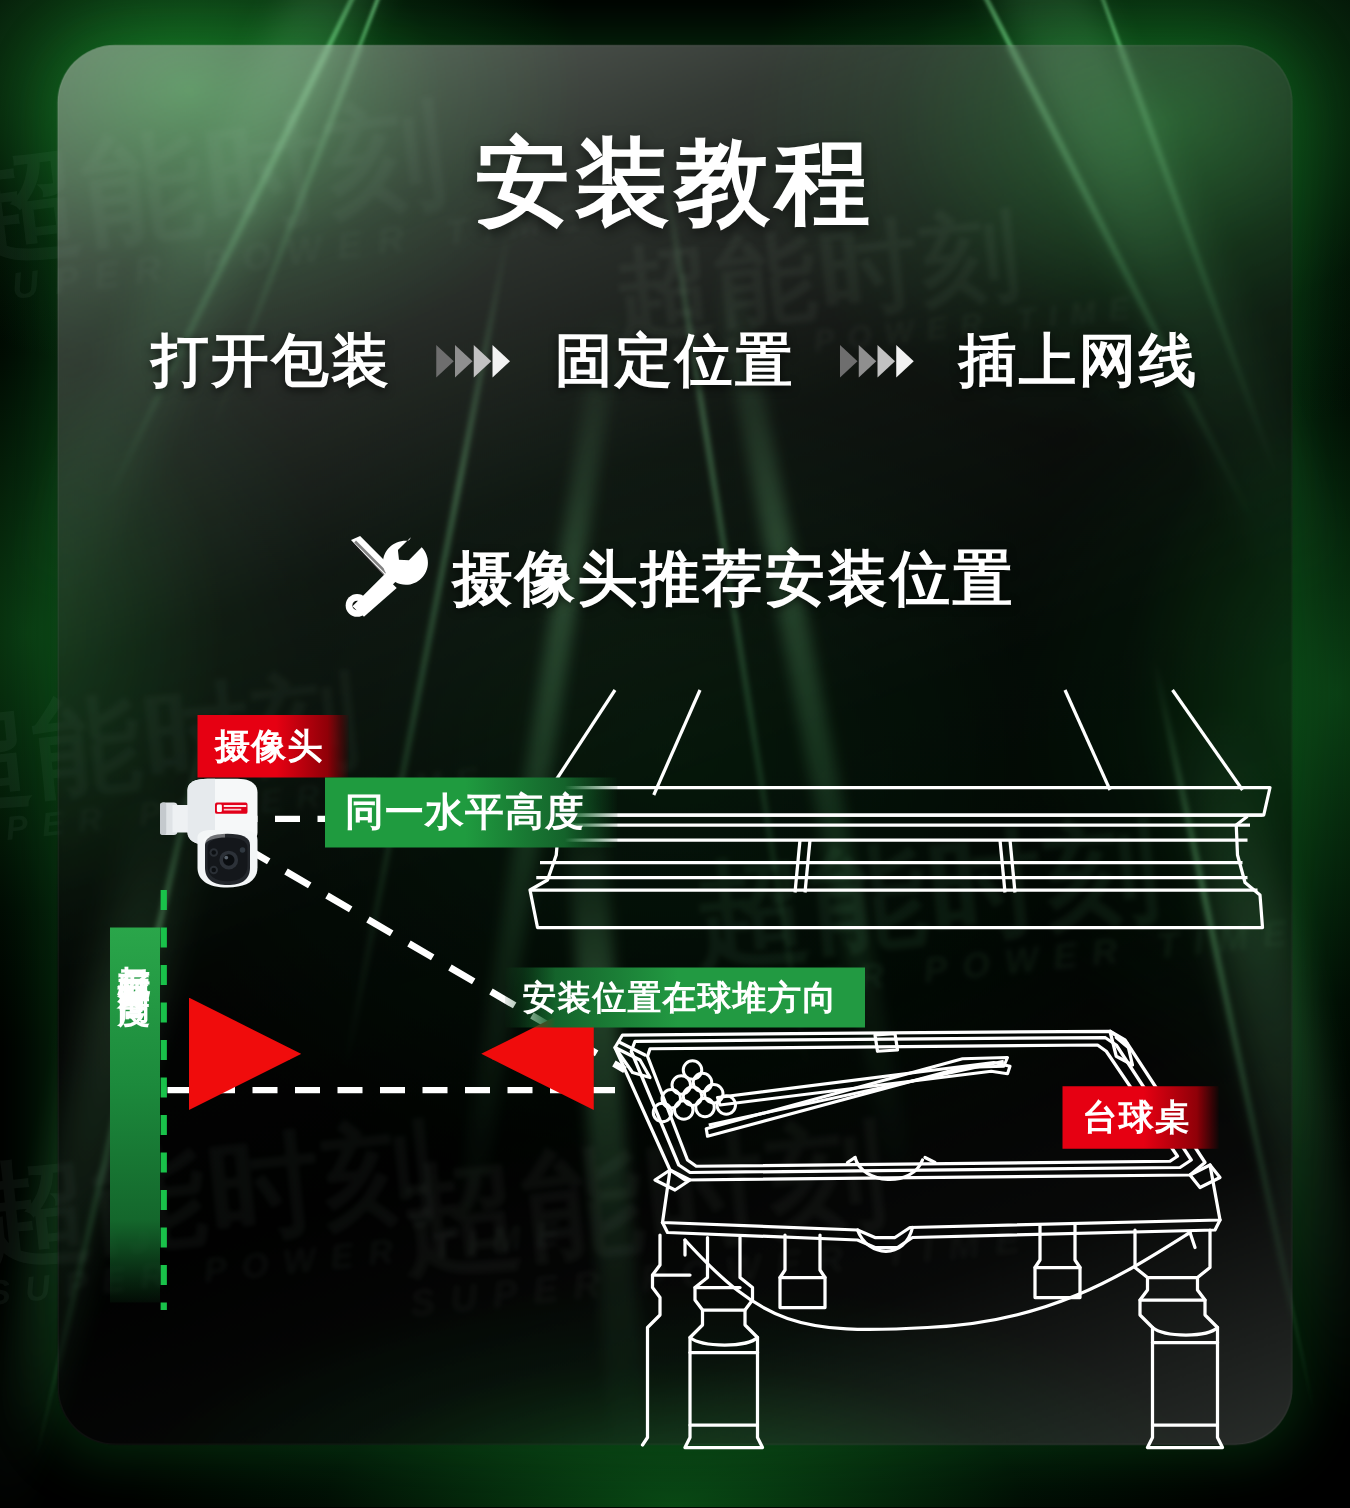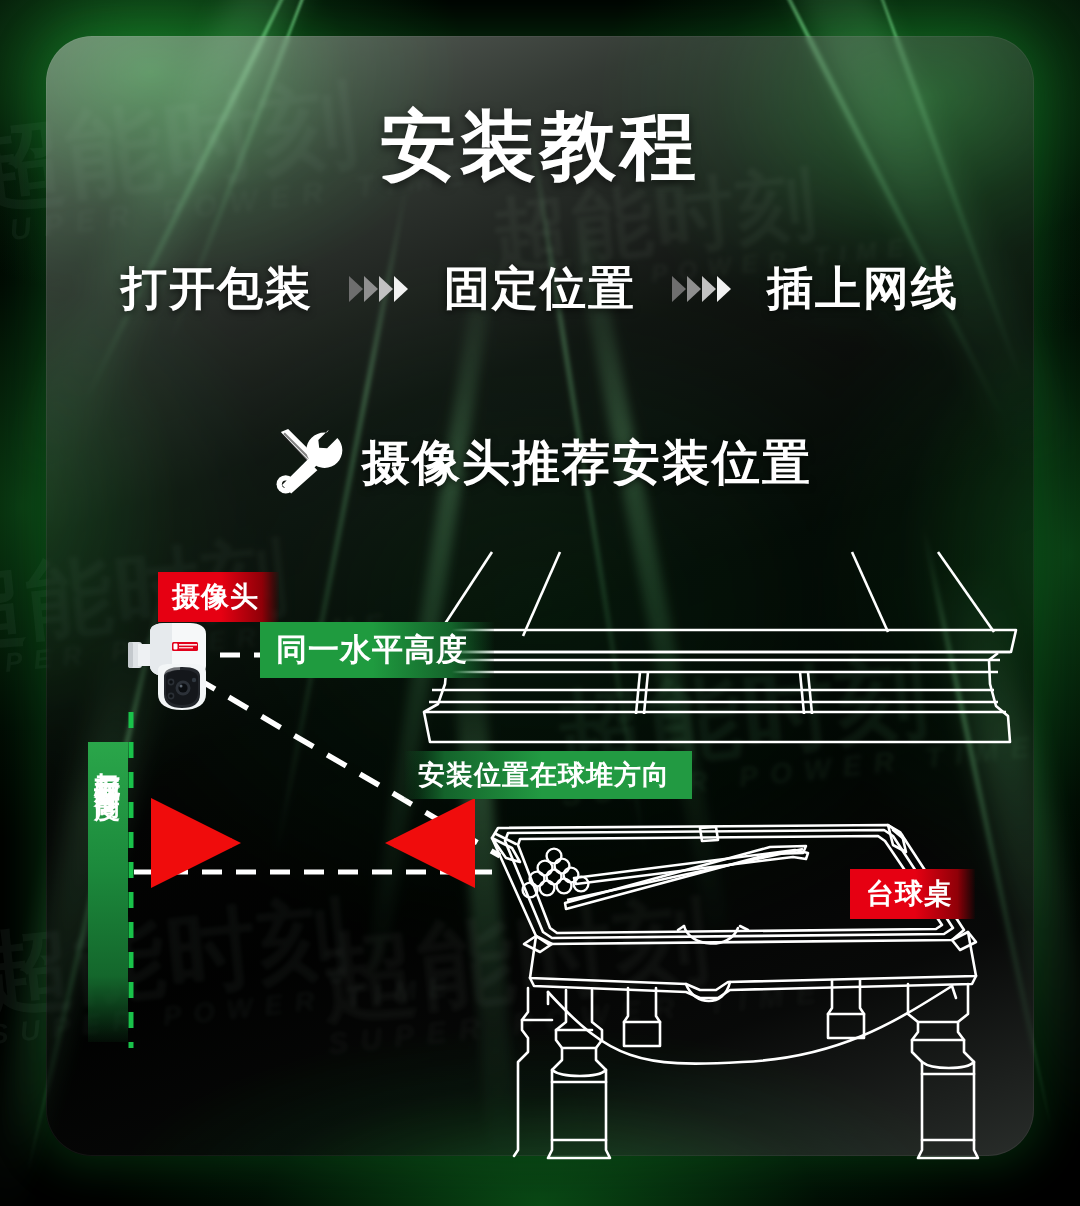--- a/index.html
+++ b/index.html
@@ -150,21 +150,21 @@
     background:linear-gradient(90deg,#1f9b3f 0%,#1f9b3f 48%,#14632b 82%,rgba(8,40,18,.12) 100%);
     text-align:center;
   }
   .tag.green-l {
     background:linear-gradient(90deg,rgba(8,40,18,.10) 0%,#14632b 14%,#229a42 48%,#229a42 100%);
   }
 
   #tag-camera   { left:136px; top:572px;  padding:6px 20px 6px 14px; font-size:28px; }
   #tag-lamp     { left:748px; top:584px;  padding:6px 22px 6px 16px; font-size:28px; }
   #tag-level    { left:238px; top:622px;  padding:7px 26px 7px 16px; font-size:31px; }
-  #tag-direction{ left:382px; top:751px;  padding:6px 22px 6px 14px; font-size:27px; }
+  #tag-direction{ left:382px; top:774px;  padding:6px 22px 6px 14px; font-size:27px; }
   #tag-pooltable{ left:828px; top:869px;  padding:6px 22px 6px 16px; font-size:28px; }
 
   
   #tag-vertical {
     position:absolute; left:88px; top:742px;
     width:40px; height:300px;
     background:linear-gradient(180deg,#2aa64a 0%,#1c8a3c 42%,#14672c 78%,rgba(10,45,20,.25) 100%);
     display:flex; align-items:flex-start; justify-content:center;
     padding-top:10px;
   }

